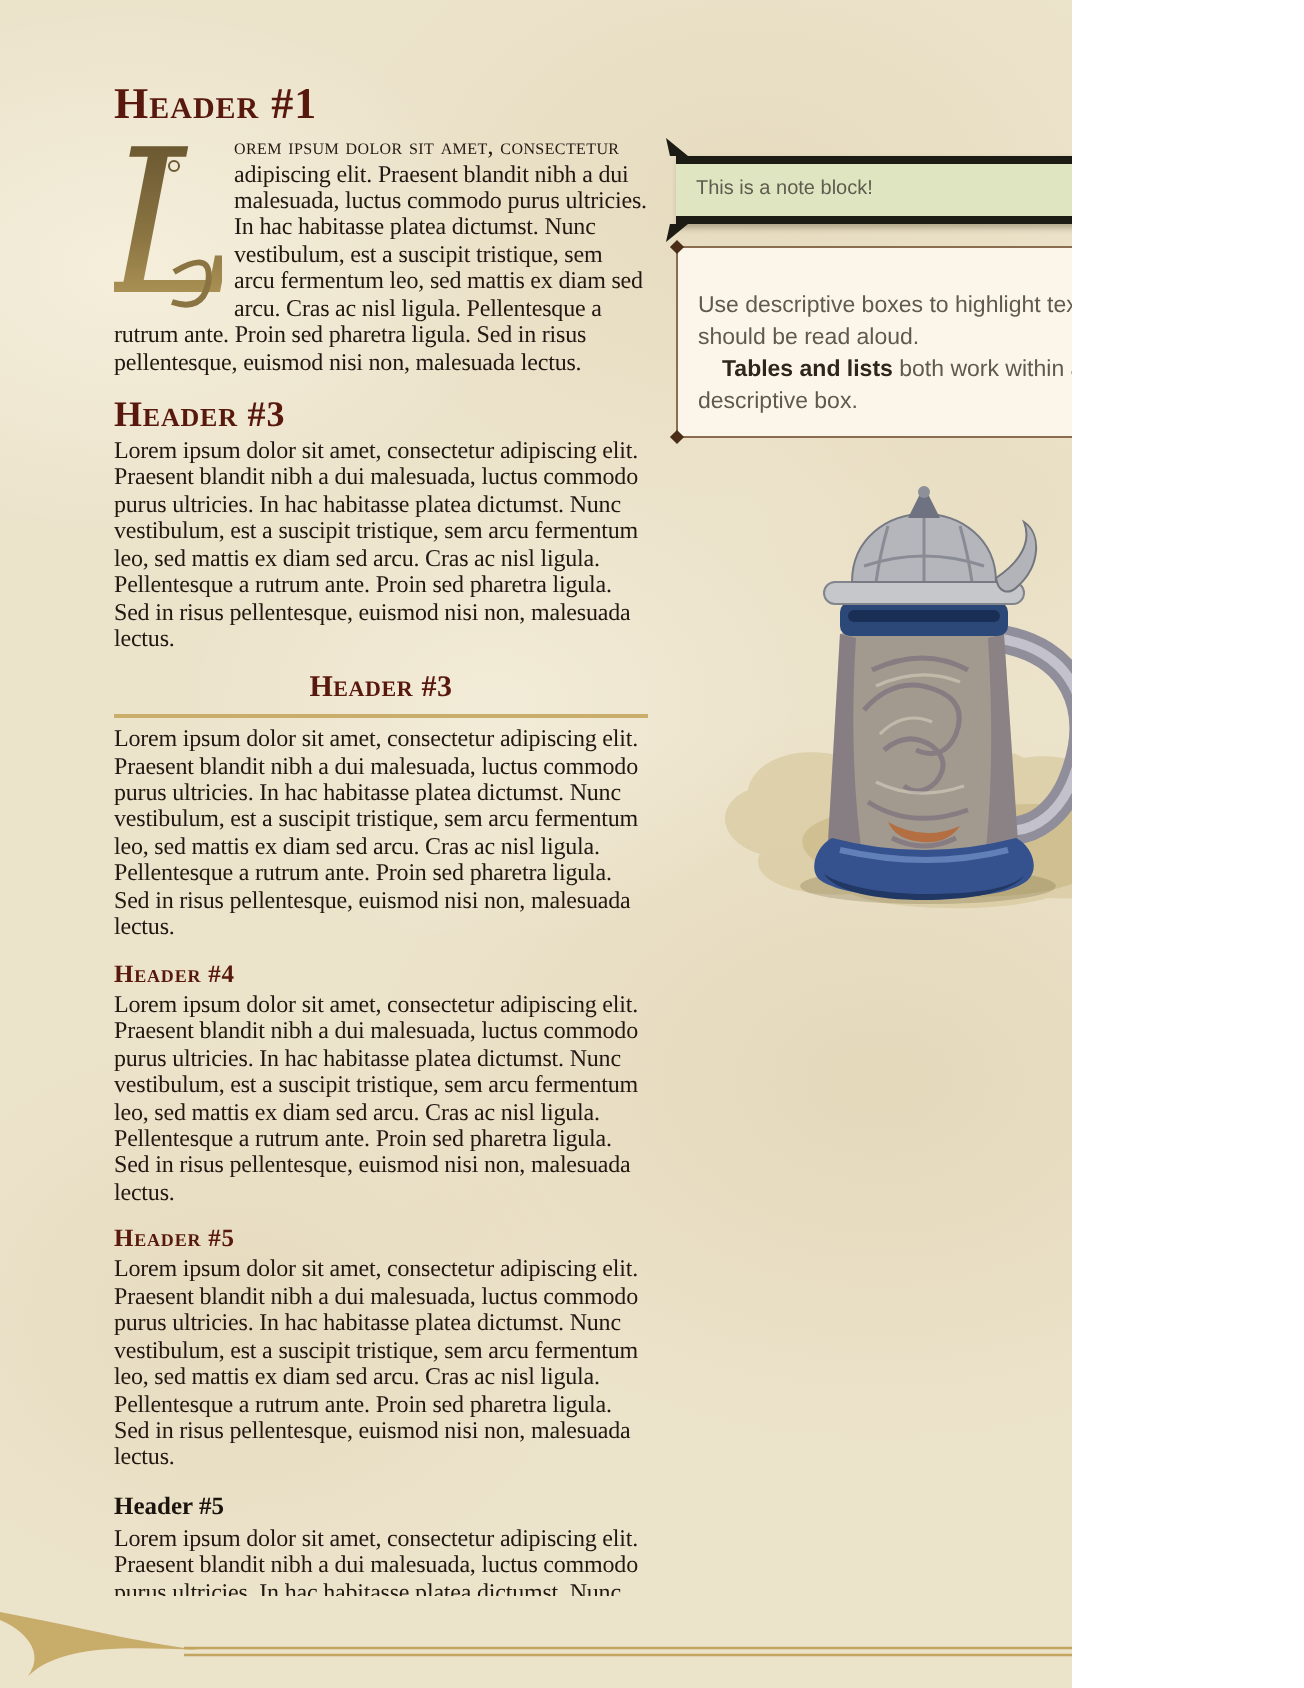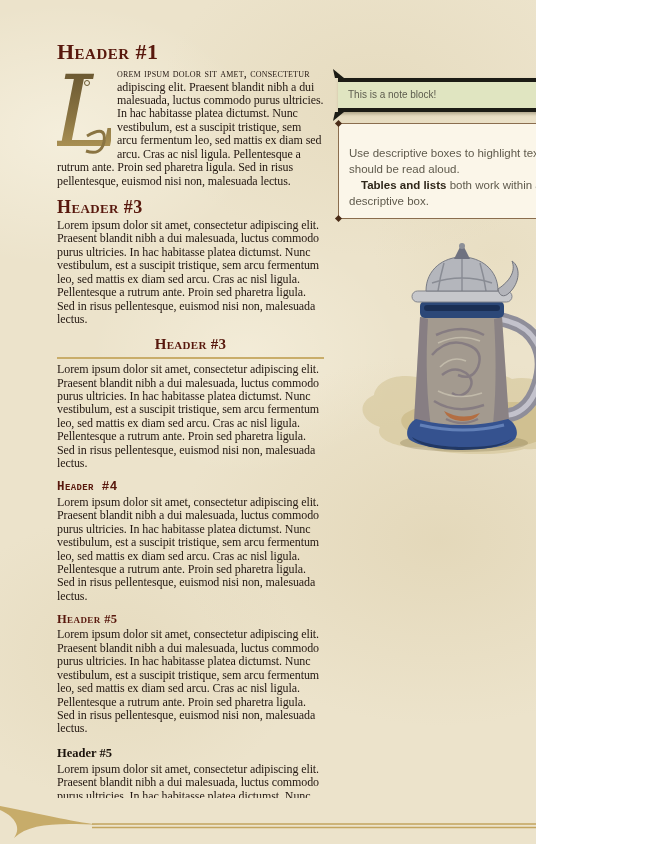--- a/index.html
+++ b/index.html
@@ -17,21 +17,21 @@
   }
   .content{position:absolute; left:57px; top:40px; width:548px; height:758px;
     display:flex; gap:14px; overflow:hidden;}
   .col{width:267px; flex:none;}
   .col-right{padding-top:31px; box-sizing:border-box;}
 
   h1,h2,h3,h4,h5{font-variant:small-caps; color:#58180D; font-weight:bold; line-height:1.05;}
   h1{font-size:22px; margin:0 0 4px; letter-spacing:.5px;}
   h2{font-size:18px; margin:10px 0 2px; letter-spacing:.4px;}
   h3{font-size:15px; margin:11px 0 4px; letter-spacing:.3px; border-bottom:2px solid #c9ad6a; padding-bottom:4px;text-align:center;}
-  h4{font-size:12.5px; margin:10px 0 2px; letter-spacing:.4px;font-family:Liberation Mono, monospace;}
+  h4{font-size:12.5px; margin:10px 0 2px; letter-spacing:.4px;}
   h5{font-size:12.5px; margin:10px 0 2px; letter-spacing:.4px;}
   h6{font-size:12.5px; margin:10px 0 2px; color:#1b130c; font-weight:bold; font-variant:normal;}
 
   p.body{font-size:12px; line-height:1.12; margin:0 0 1px; text-align:left; letter-spacing:-0.1px;}
 
   .dropcap-para{position:relative;}
   .dropcap-svg{float:left; margin:3px 6px 0 0;}
   .lead-caps{font-variant:small-caps; letter-spacing:.2px;}
 
   

